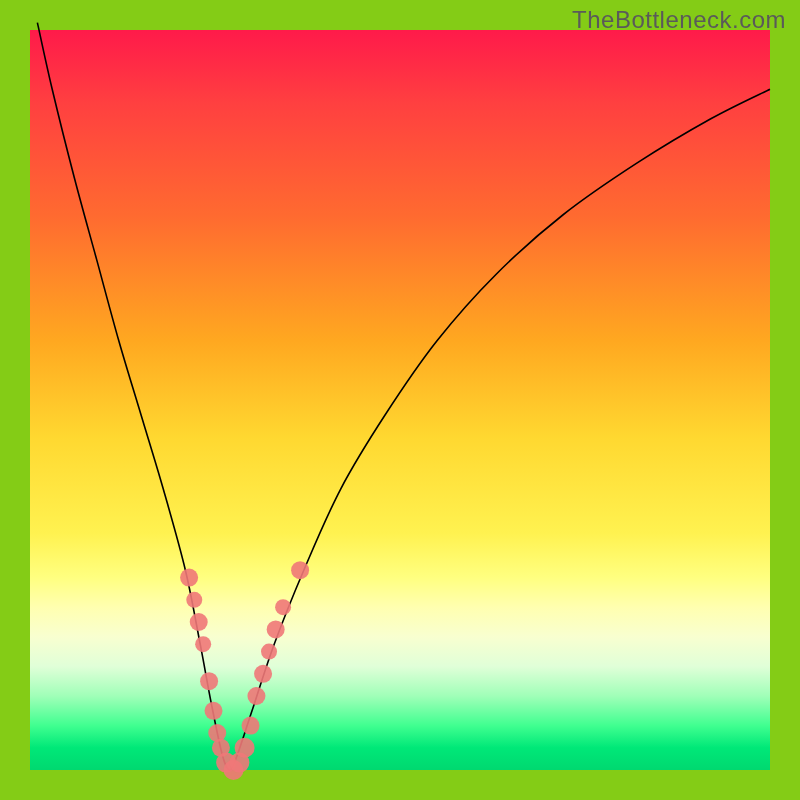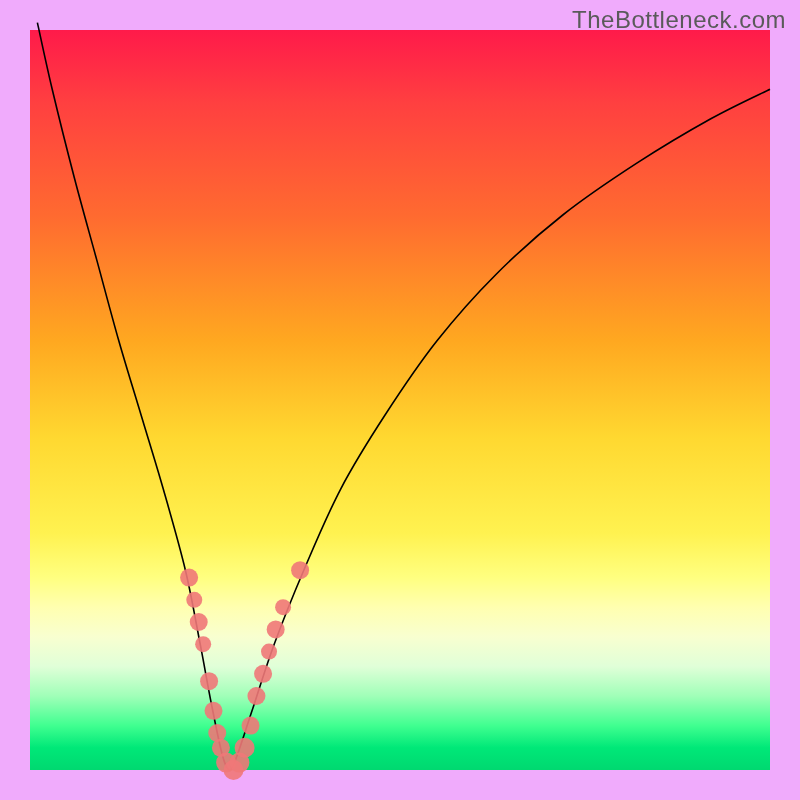--- a/index.html
+++ b/index.html
@@ -7,21 +7,21 @@
     padding: 0;
     width: 800px;
     height: 800px;
     overflow: hidden;
     font-family: Arial, Helvetica, sans-serif;
   }
   .frame {
     position: relative;
     width: 800px;
     height: 800px;
-    background: #f0abfc;
+    background: #84cc16;
   }
   .watermark {
     position: absolute;
     top: 6px;
     right: 14px;
     color: #5a5a5a;
     font-size: 24px;
     font-weight: 500;
     letter-spacing: 0.5px;
     z-index: 50;

